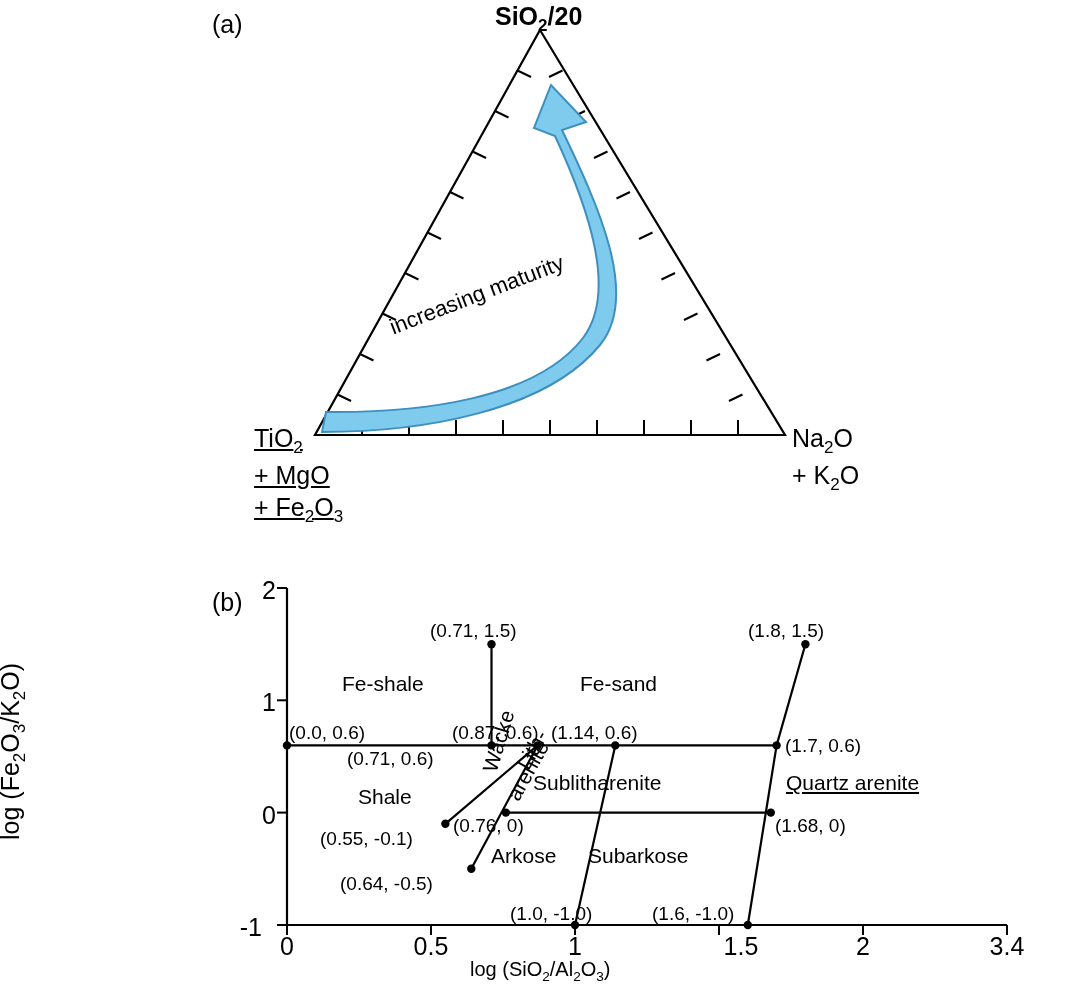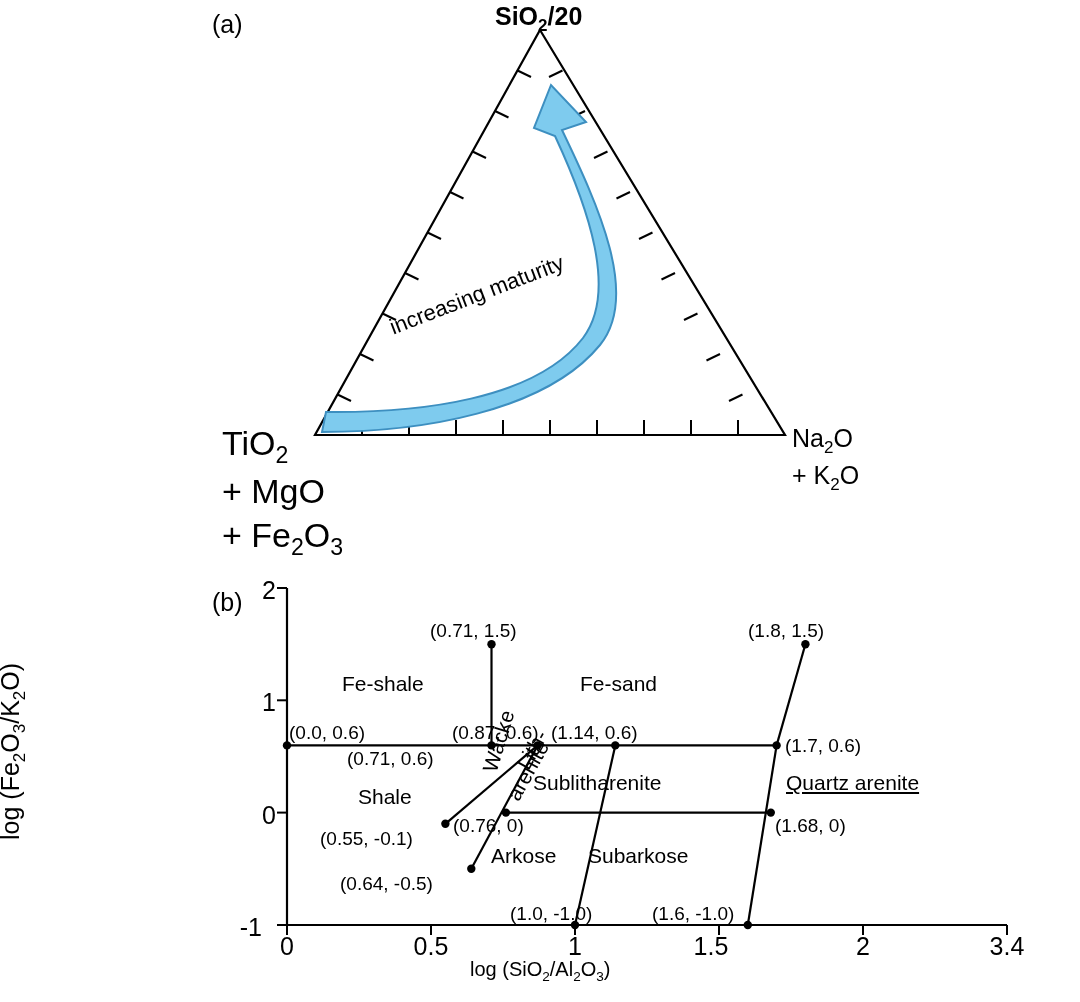--- a/index.html
+++ b/index.html
@@ -7,21 +7,21 @@
     width:1080px;height:1002px;position:relative;background:#ffffff;
     font-family:"Liberation Sans", sans-serif;color:#000;
     overflow:hidden;
   }
   .panel{position:absolute;}
 
   
   #panel-a{left:0;top:0;width:1080px;height:540px;}
   #label-a{position:absolute;left:212px;top:10px;font-size:25px;}
   #apex-top-label{position:absolute;left:495px;top:2px;font-size:25px;white-space:nowrap;font-weight:bold;}
-  #apex-left-label{position:absolute;left:222px;top:422px;font-size:34px;line-height:1.28;}
+  #apex-left-label{position:absolute;left:254px;top:422px;font-size:25px;line-height:1.28;text-decoration:underline;}
   #apex-right-label{position:absolute;left:792px;top:422px;font-size:25px;line-height:1.28;}
   #arrow-text{
     position:absolute;left:386px;top:316px;font-size:22px;
     transform:rotate(-21deg);transform-origin:left top;white-space:nowrap;
   }
 
   
   #panel-b{left:0;top:540px;width:1080px;height:462px;}
   #label-b{position:absolute;left:212px;top:48px;font-size:25px;}
   #ylabel{
@@ -119,21 +119,21 @@
   <div id="xlabel">log (SiO<sub>2</sub>/Al<sub>2</sub>O<sub>3</sub>)</div>
 
   <div class="ytick" style="left:236px;top:36px;">2</div>
   <div class="ytick" style="left:236px;top:148px;">1</div>
   <div class="ytick" style="left:236px;top:261px;">0</div>
   <div class="ytick" style="left:222px;top:373px;">-1</div>
 
   <div class="xtick" style="left:247px;top:392px;">0</div>
   <div class="xtick" style="left:391px;top:392px;">0.5</div>
   <div class="xtick" style="left:535px;top:392px;">1</div>
-  <div class="xtick" style="left:671px;top:392px;">1.5</div>
+  <div class="xtick" style="left:701px;top:392px;">1.5</div>
   <div class="xtick" style="left:823px;top:392px;">2</div>
   <div class="xtick" style="left:967px;top:392px;">3.4</div>
 
   <svg id="herron-svg" width="1080" height="462" style="position:absolute;left:0;top:0;">
 
     <g stroke="#000" stroke-width="2.2">
       <line x1="287" y1="48" x2="287" y2="385"></line>
       <line x1="287" y1="385" x2="1007" y2="385"></line>
     </g>
 

